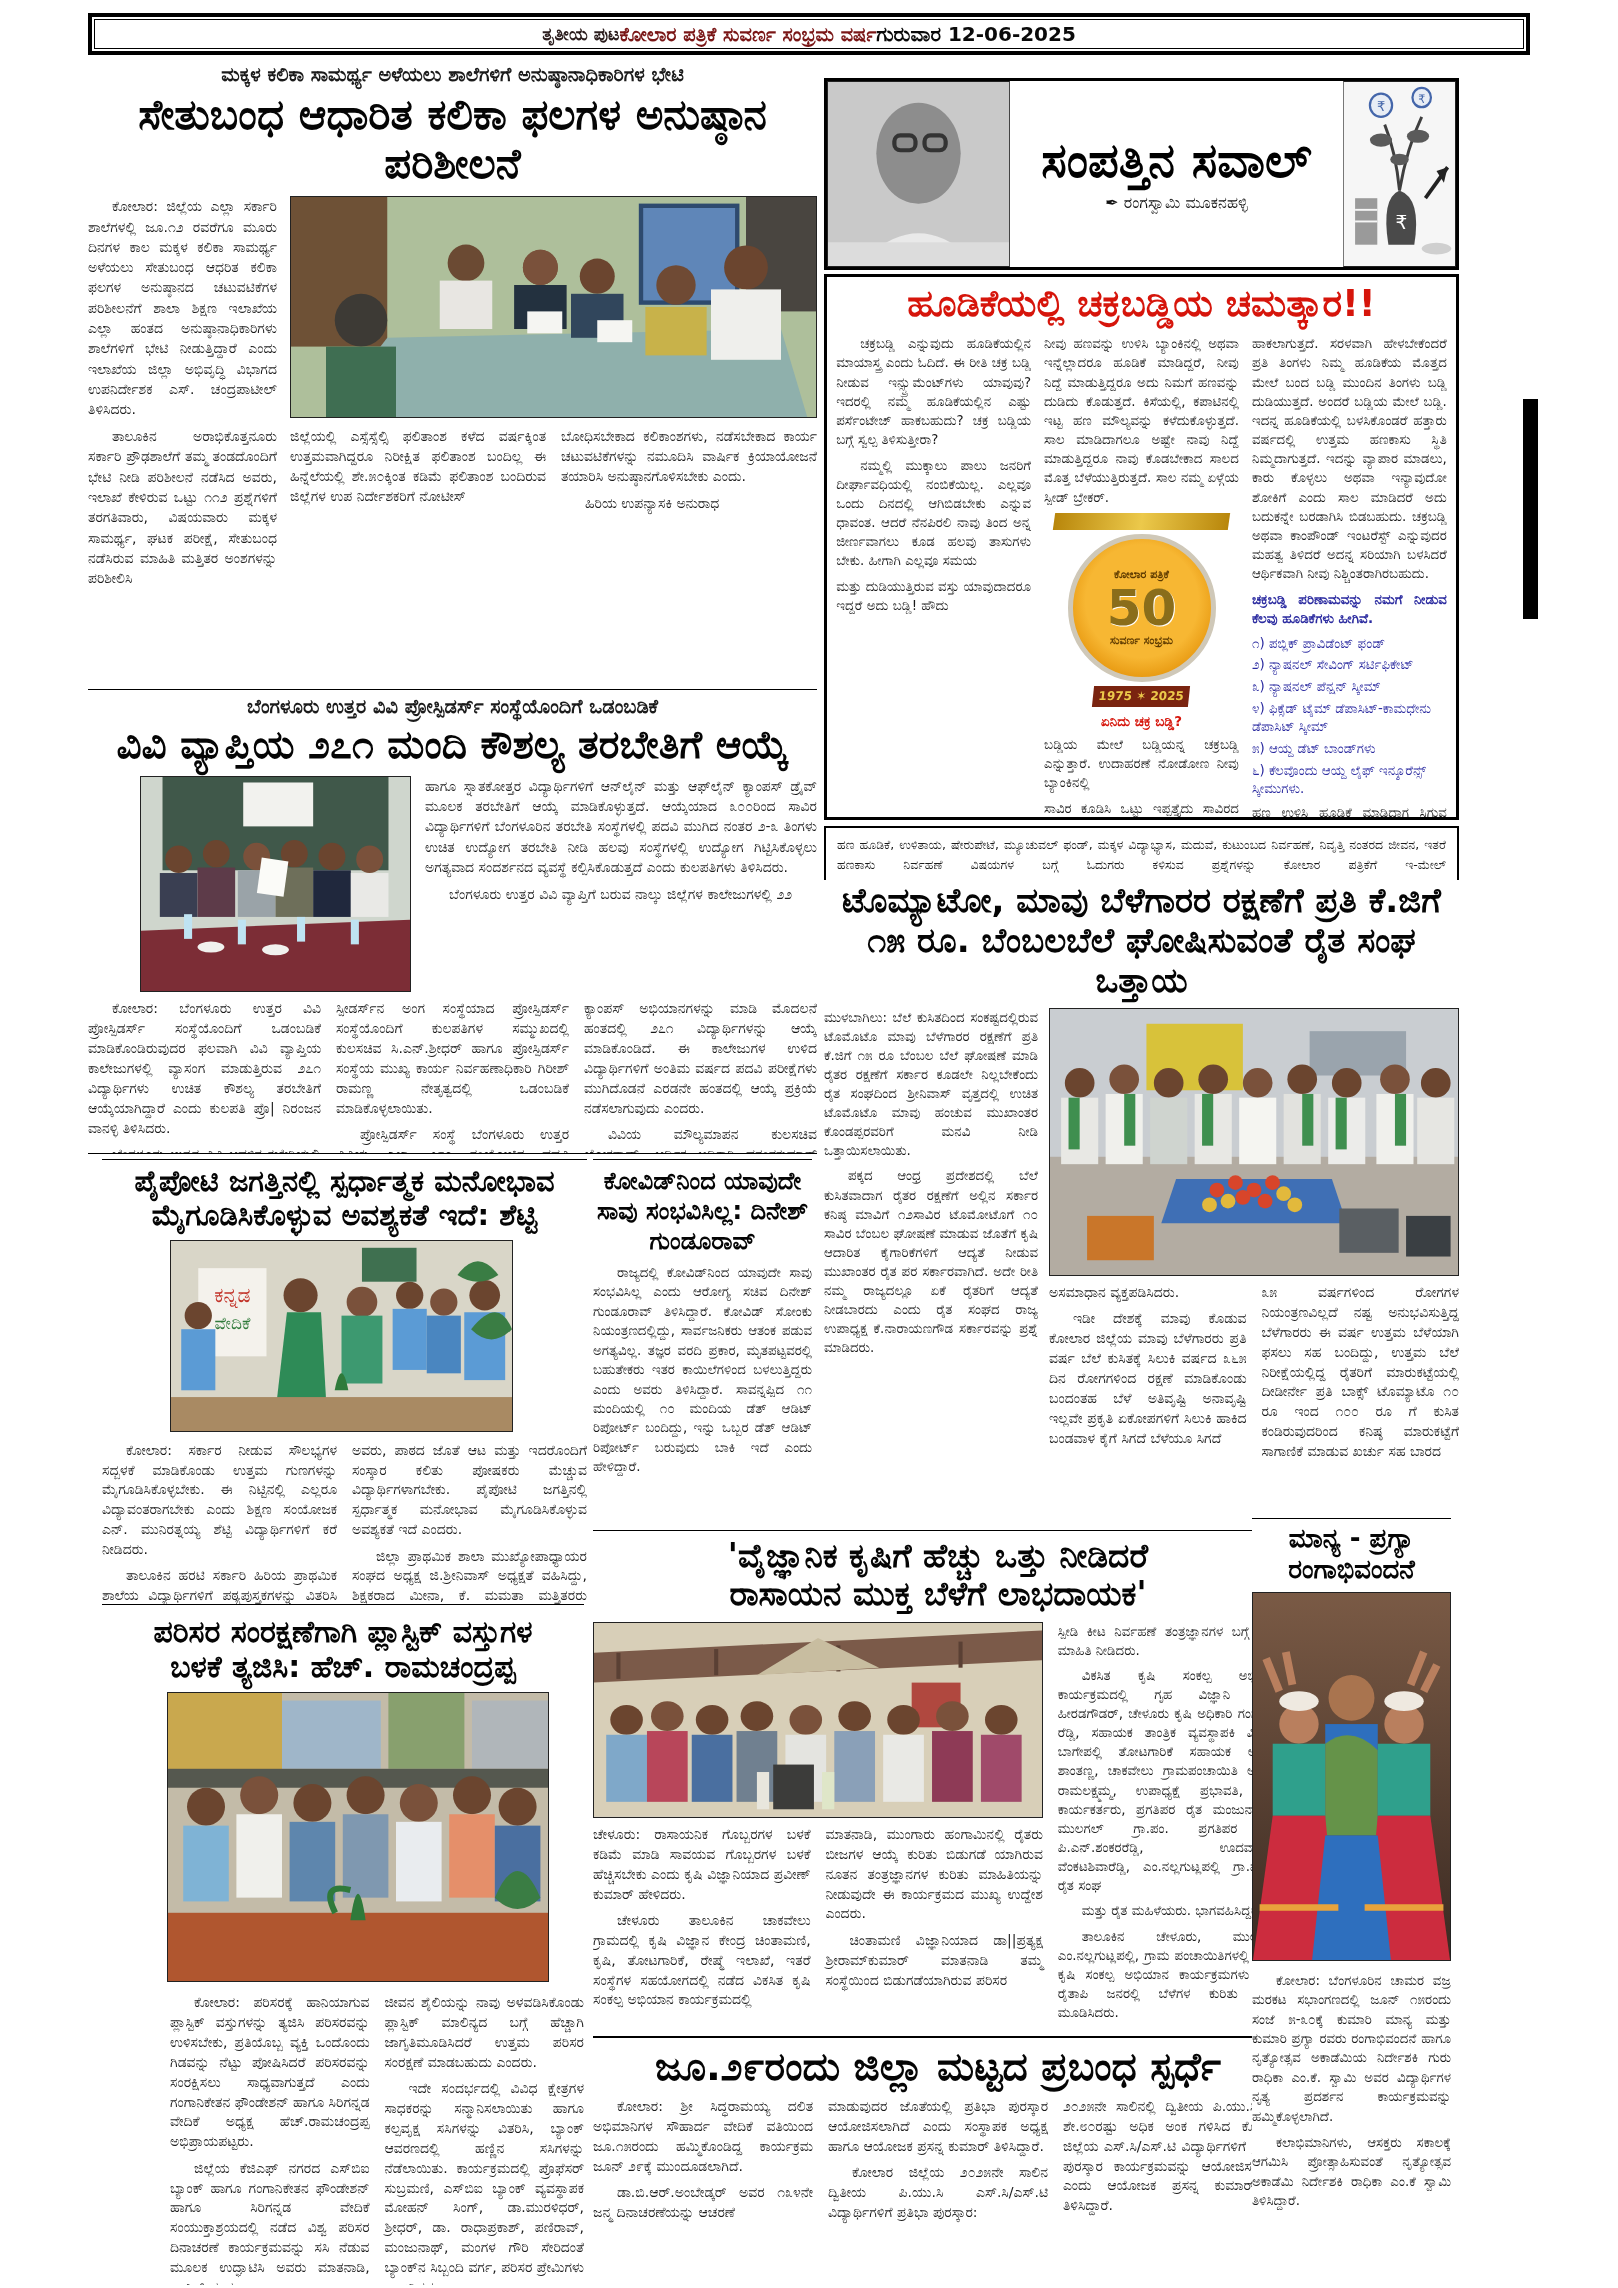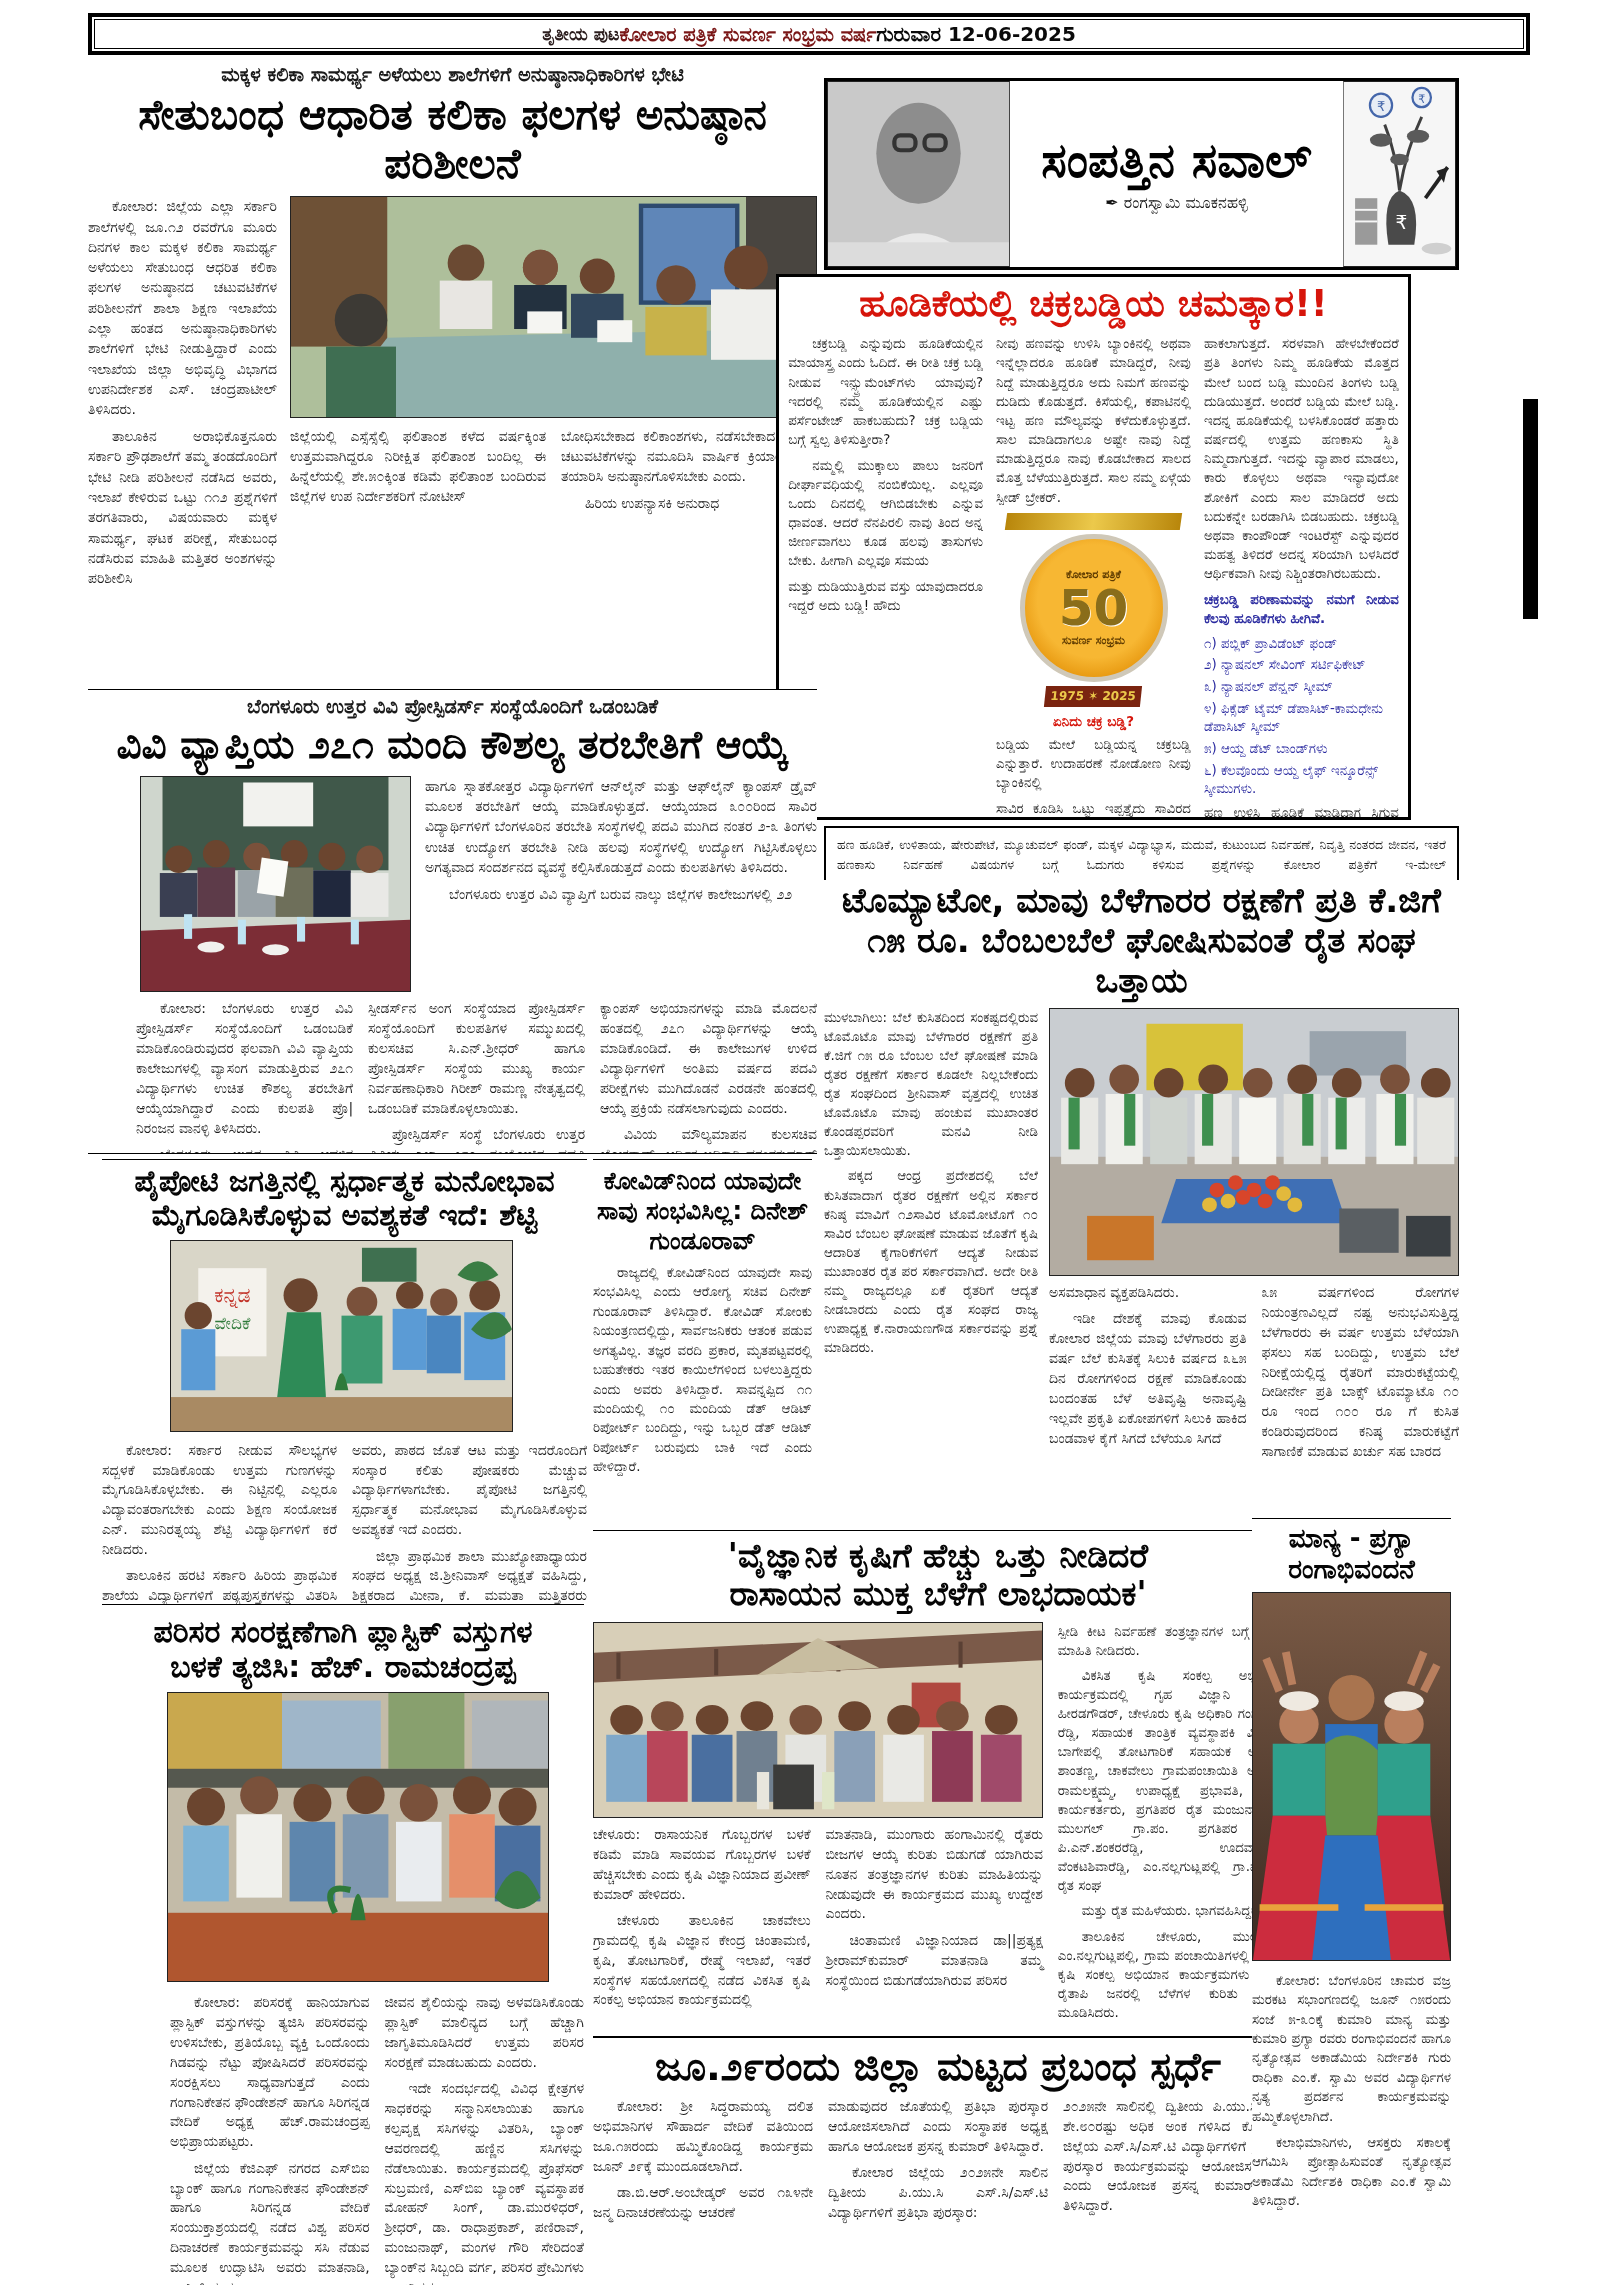--- a/index.html
+++ b/index.html
@@ -33,21 +33,21 @@
   .setu-photo{height:220px;}
   .setu-cols{flex:1;}
 
   
   .samp-head{left:824px;top:78px;width:635px;height:192px;border:3.7px solid #000;display:flex;}
   .samp-portrait{flex:0 0 181px;border-right:0.9px solid #444;}
   .samp-title-wrap{flex:1;display:flex;flex-direction:column;align-items:center;justify-content:center;gap:9.2px;}
   .samp-title{font-size:48px;font-weight:bold;color:#000;line-height:1;}
   .samp-author{font-size:16px;color:#111;}
   .samp-plant{flex:0 0 111px;border-left:0.9px solid #777;background:#f4f4f4;}
-  .samp-main{left:776px;top:274px;width:635px;height:546px;border:3.7px solid #000;padding:7.4px 9.2px;}
+  .samp-main{left:824px;top:274px;width:635px;height:546px;border:3.7px solid #000;padding:7.4px 9.2px;}
   .samp-red-hl{font-size:37px;font-weight:bold;text-align:center;color:#d6150b;margin:0 0 9.2px;line-height:1.1;}
   .samp-cols{display:flex;gap:13px;height:461px;}
   .samp-col{flex:1;font-size:13.4px;line-height:1.43;}
   .samp-subhead{color:#d6150b;font-weight:bold;text-align:center;text-indent:0;margin:3.7px 0;}
   .blue{color:#2b2ba0;}
   .blue-intro{font-weight:bold;text-indent:0;}
   .samp-list{list-style:none;margin:0 0 5.5px;padding:0;}
   .samp-list li{color:#2b2ba0;margin:0 0 3.7px;line-height:1.35;}
   .logo50{width:175px;margin:5.5px auto;text-align:center;}
   .logo50 .ribbon{background:linear-gradient(90deg,#b8860b,#ecc94b,#b8860b);color:#5a3c00;
@@ -64,21 +64,21 @@
        padding:7.4px 11px;font-size:12.5px;line-height:1.6;text-align:justify;}
   .samp-contact .email{font-size:15.7px;font-weight:bold;font-family:"DejaVu Serif",serif;}
 
   
   .art-vv{left:88px;top:689px;width:729px;height:465px;border-top:1.8px solid #000;
       border-bottom:1.8px solid #000;padding-top:3.7px;}
   .art-vv .hl{font-size:39px;}
   .vv-row1{display:flex;gap:14px;height:216px;margin-bottom:7.4px;}
   .vv-photo{flex:0 0 269px;margin-left:52px;}
   .vv-wide{flex:1;font-size:14px;line-height:1.45;}
-  .vv-cols{height:155px;margin-left:48px;}
+  .vv-cols{height:155px;}
 
   
   .art-tomato{left:824px;top:880px;width:635px;height:646px;}
   .art-tomato .hl{font-size:34px;}
   .tom-body{display:flex;gap:11px;height:509px;}
   .tom-left{flex:0 0 214px;font-size:13.4px;line-height:1.42;}
   .tom-right{flex:1;display:flex;flex-direction:column;gap:7.4px;}
   .tom-photo{height:266px;}
   .tom-cols{flex:1;}
 

